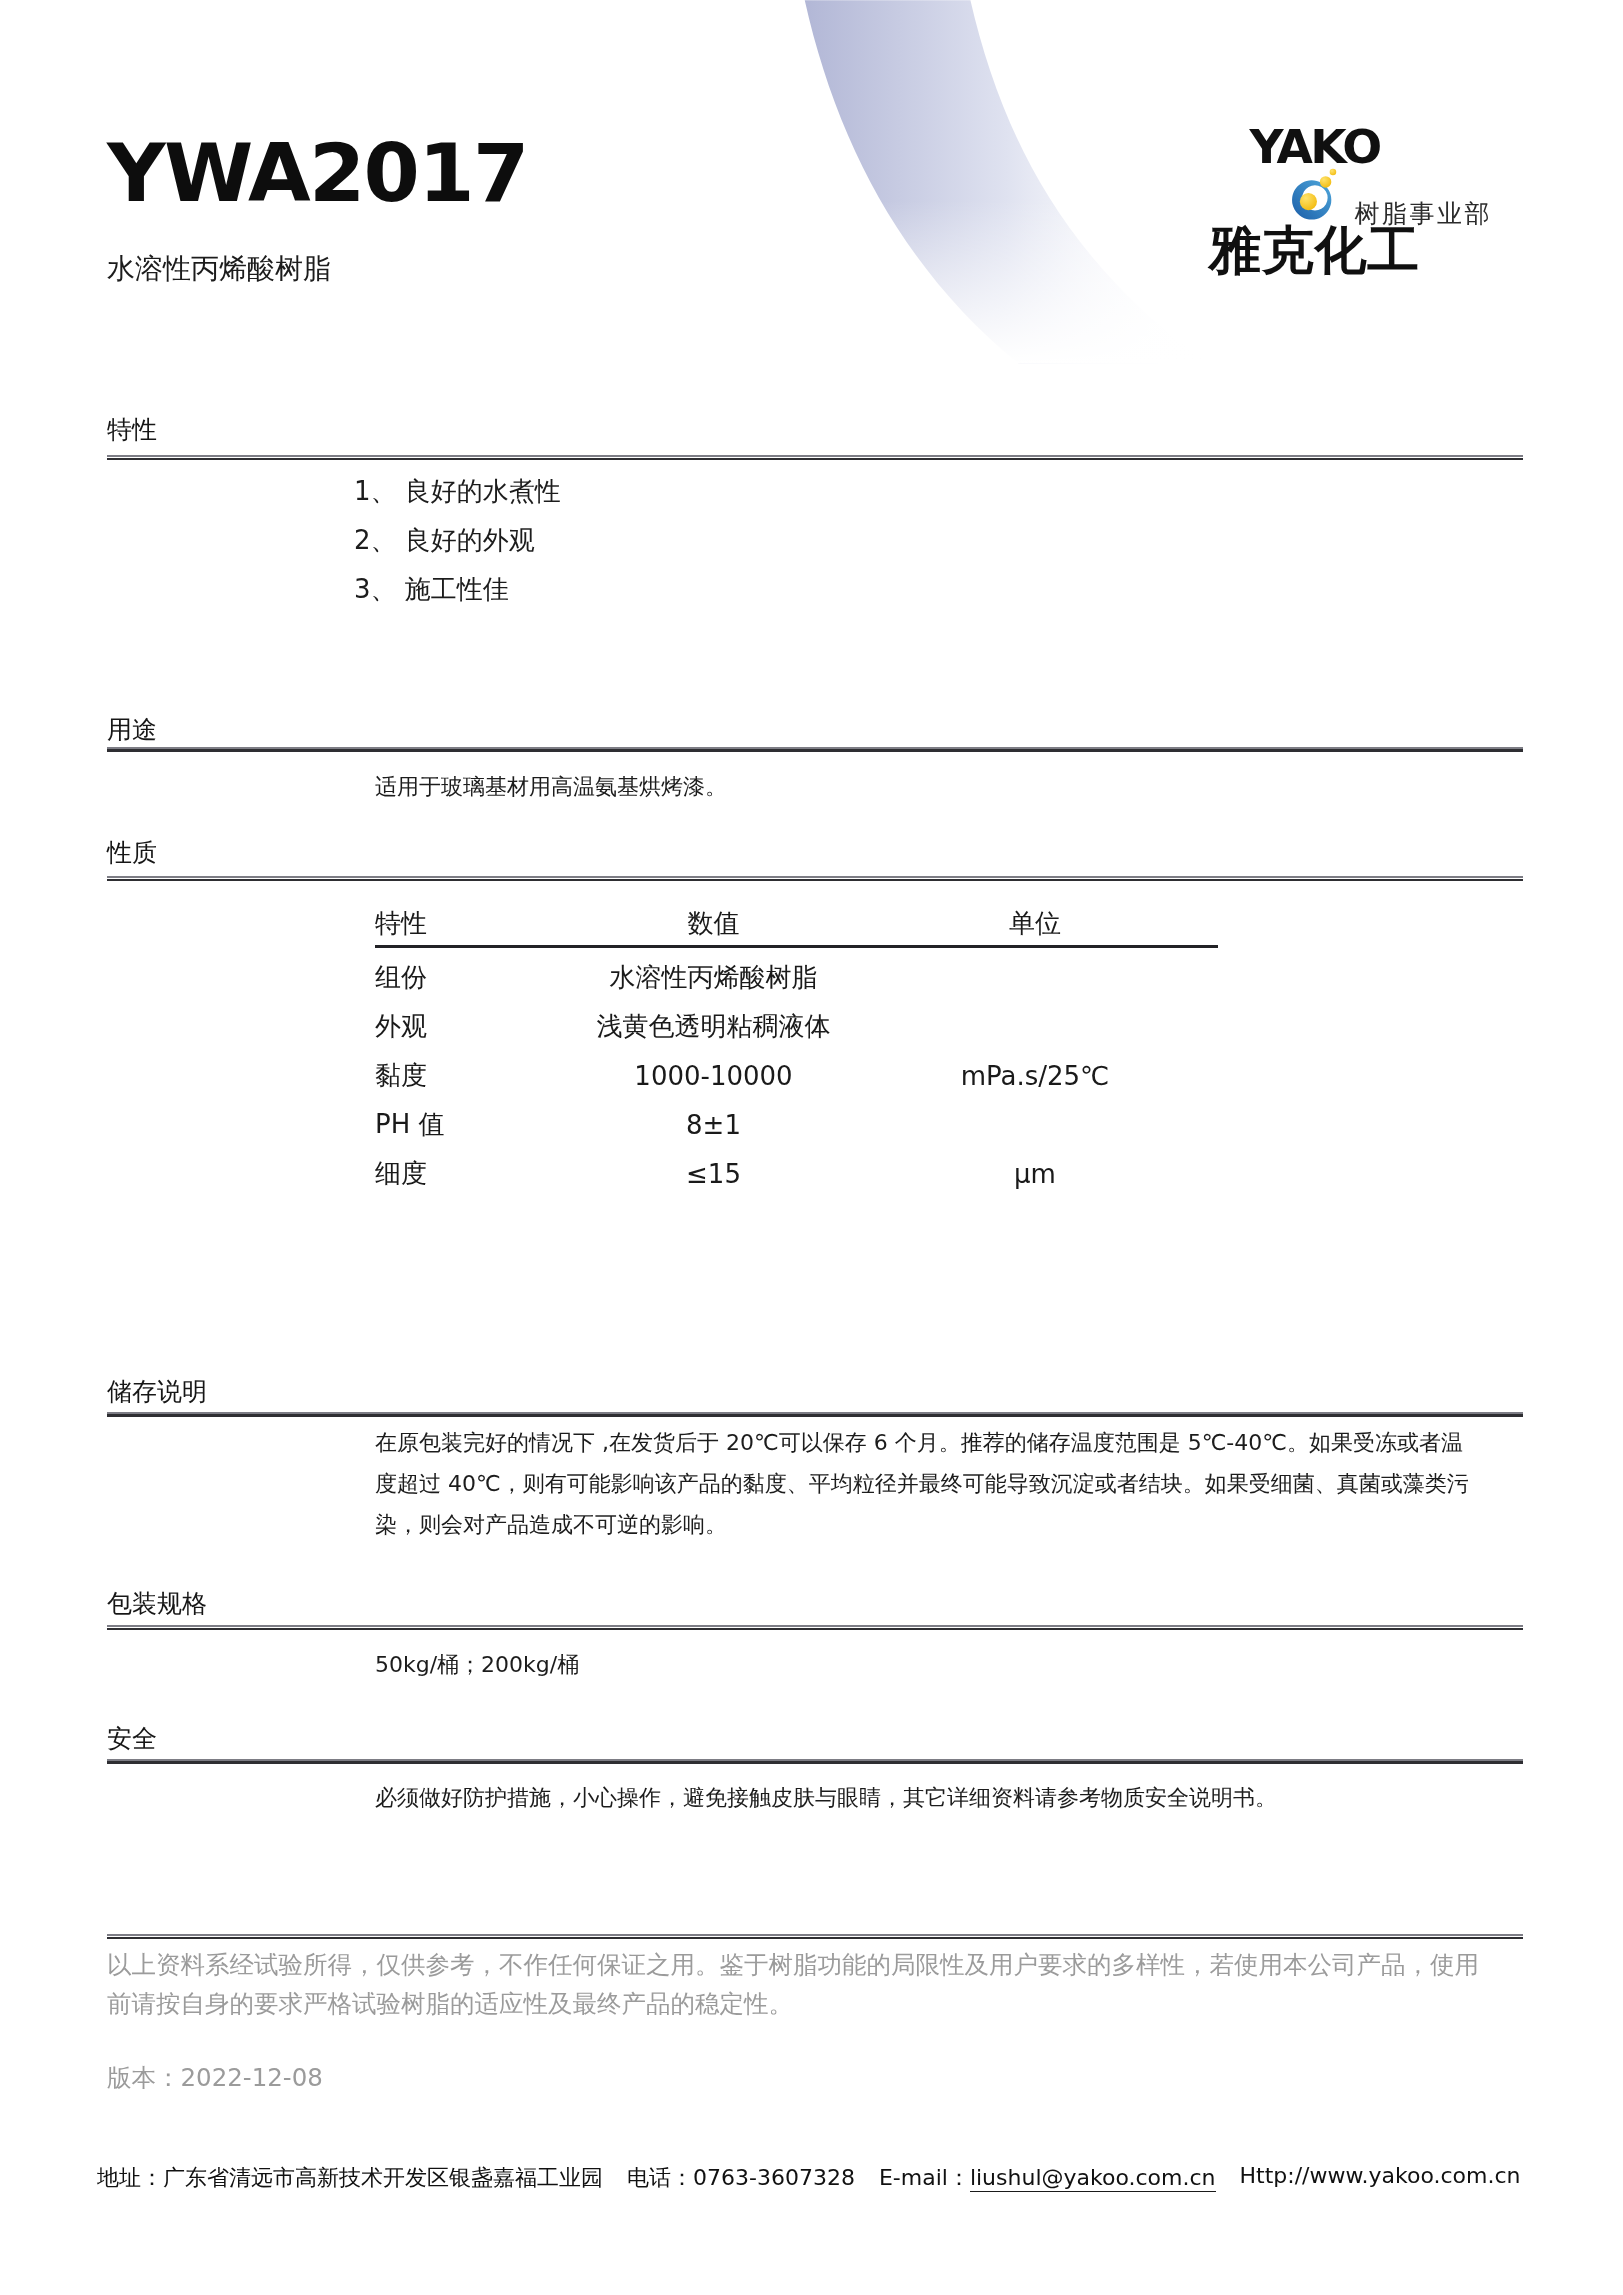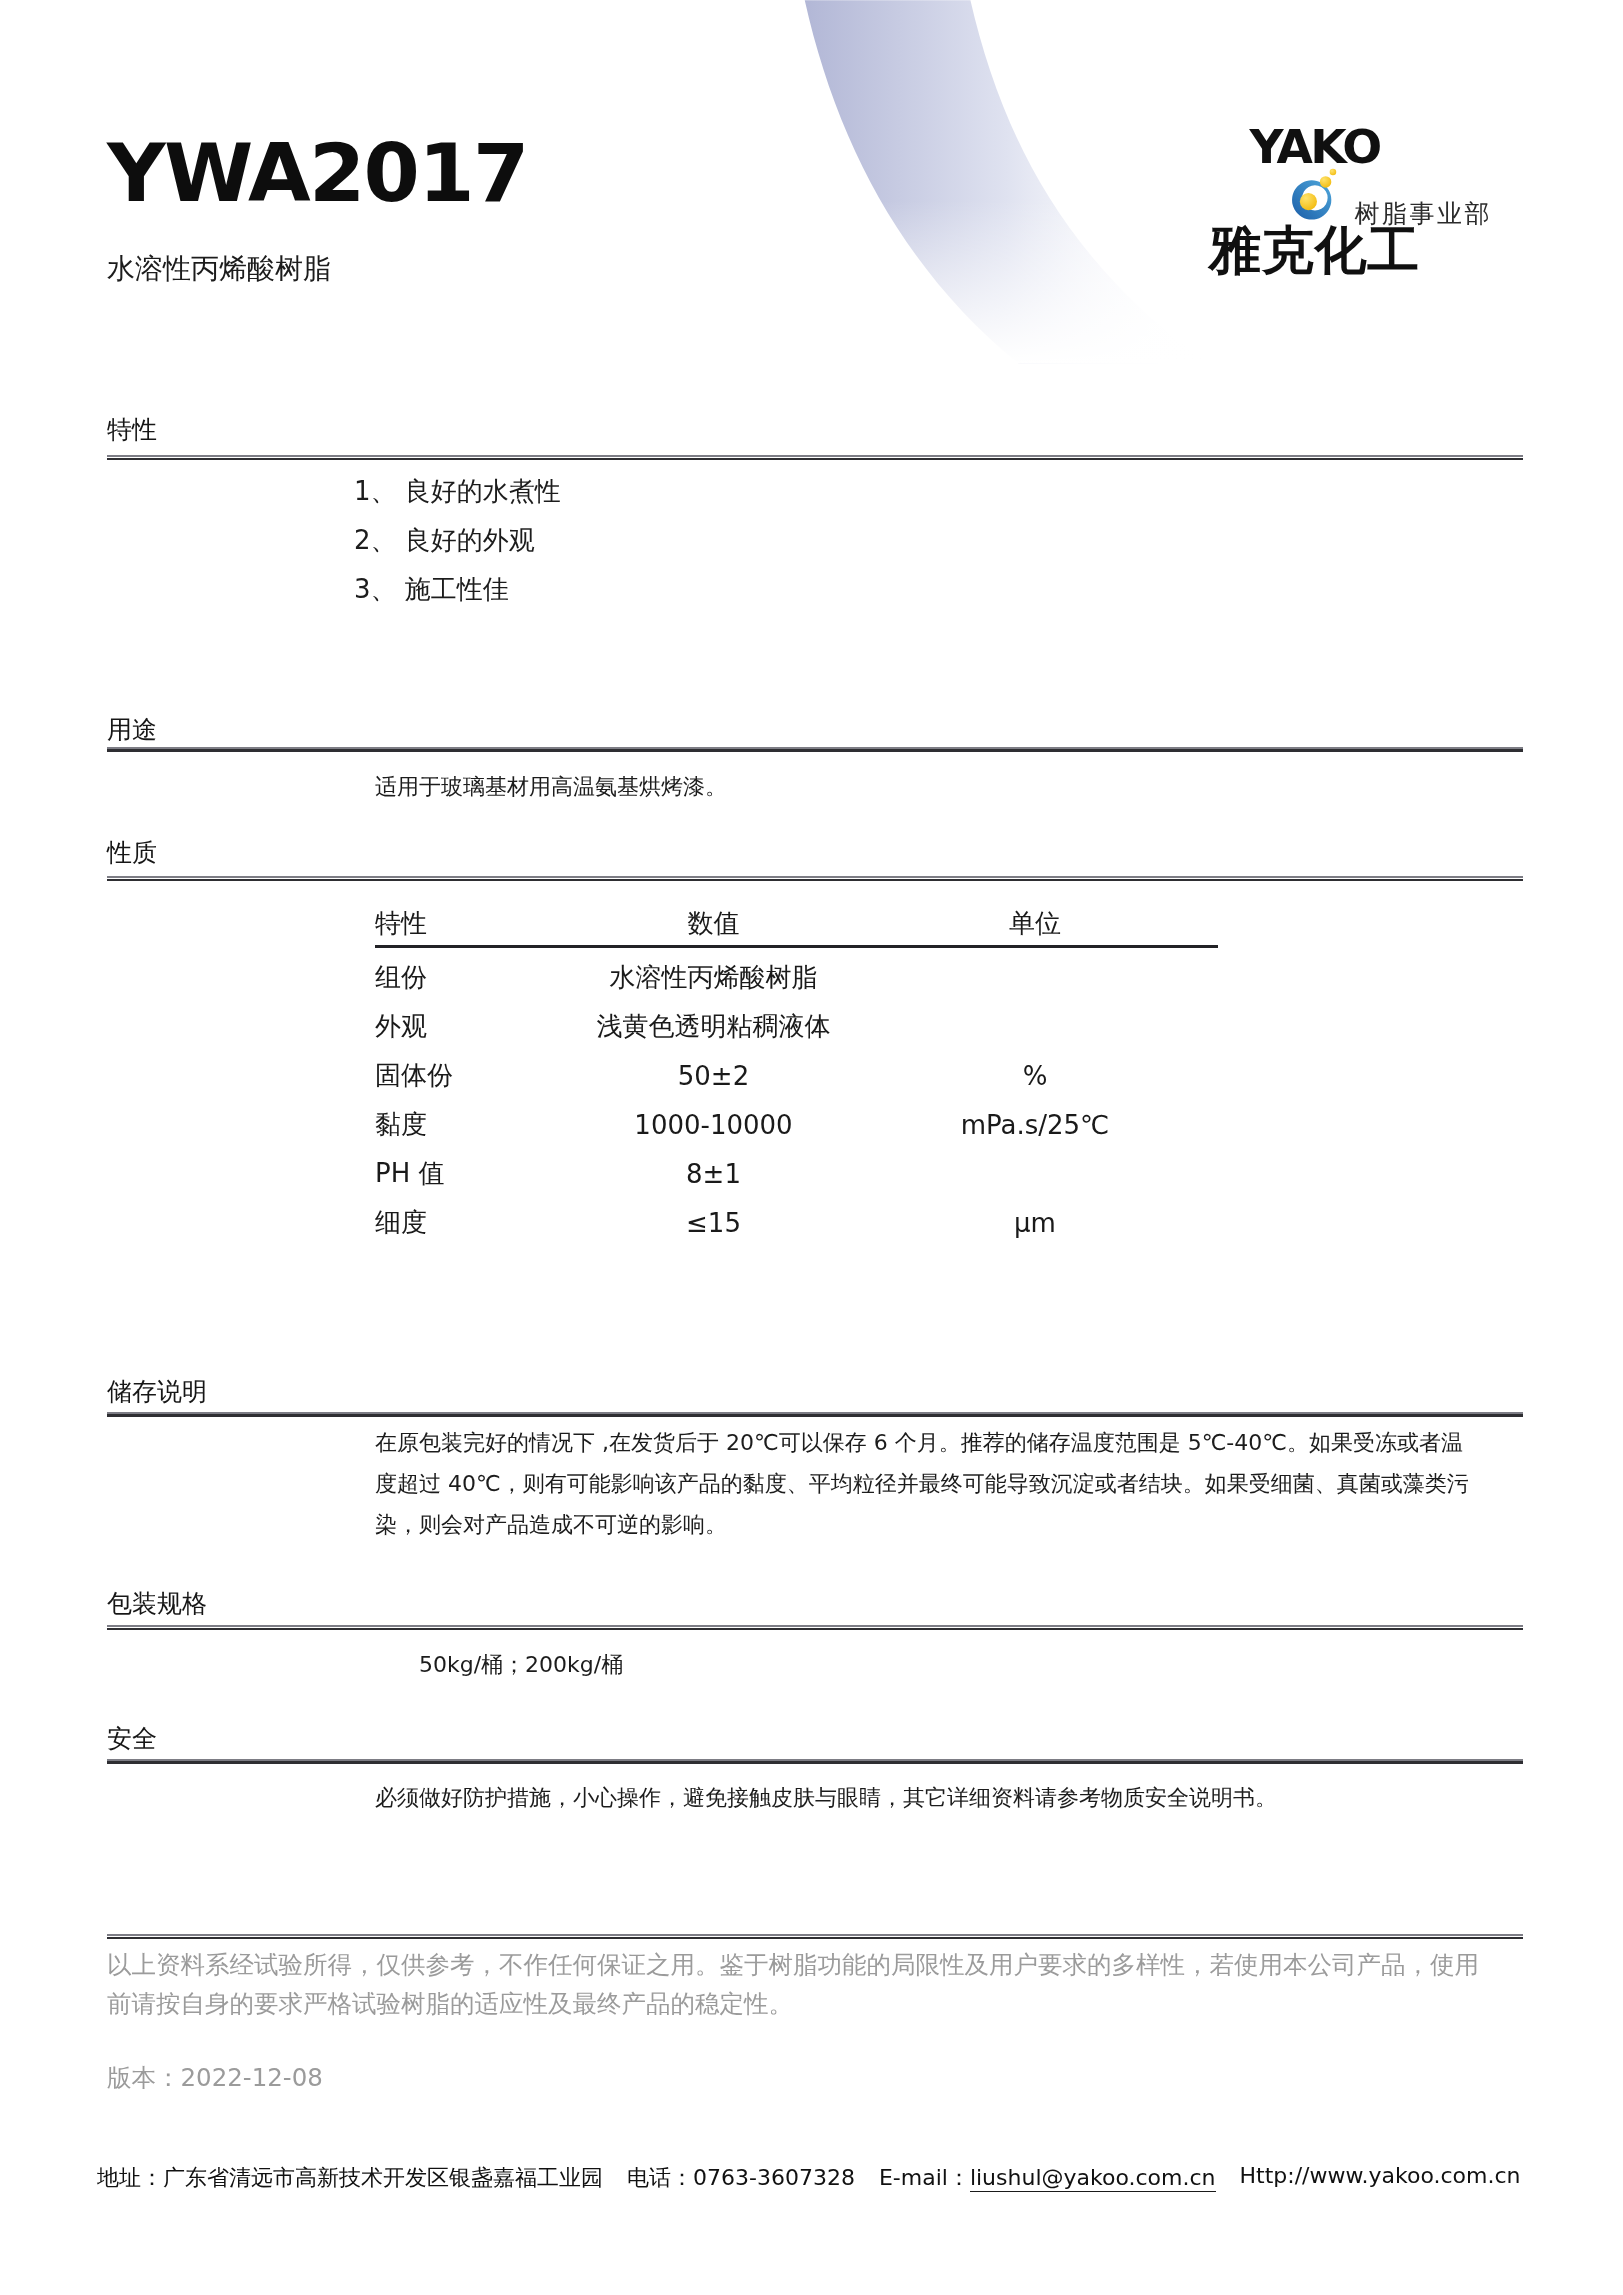--- a/index.html
+++ b/index.html
@@ -121,25 +121,20 @@
     <span class="t-c1">组份</span>
     <span class="t-c2">水溶性丙烯酸树脂</span>
     <span class="t-c3"></span>
   </div>
   <div class="t-row">
     <span class="t-c1">外观</span>
     <span class="t-c2">浅黄色透明粘稠液体</span>
     <span class="t-c3"></span>
   </div>
   <div class="t-row">
-    <span class="t-c1">固体份</span>
-    <span class="t-c2">50±2</span>
-    <span class="t-c3">%</span>
-  </div>
-  <div class="t-row">
     <span class="t-c1">黏度</span>
     <span class="t-c2">1000-10000</span>
     <span class="t-c3">mPa.s/25℃</span>
   </div>
   <div class="t-row">
     <span class="t-c1">PH 值</span>
     <span class="t-c2">8±1</span>
     <span class="t-c3"></span>
   </div>
   <div class="t-row">
@@ -148,21 +143,21 @@
     <span class="t-c3">μm</span>
   </div>
 </div>
 
 <div class="abs sec-h" style="top:1376px">储存说明</div>
 <div class="abs rule" style="top:1412px"></div>
 <div class="abs body-text" style="left:375px; top:1422px; width:1103px;">在原包装完好的情况下 ,在发货后于 20℃可以保存 6 个月。推荐的储存温度范围是 5℃-40℃。如果受冻或者温度超过 40℃，则有可能影响该产品的黏度、平均粒径并最终可能导致沉淀或者结块。如果受细菌、真菌或藻类污染，则会对产品造成不可逆的影响。</div>
 
 <div class="abs sec-h" style="top:1588px">包装规格</div>
 <div class="abs rule" style="top:1625px"></div>
-<div class="abs body-text" style="left:375px; top:1644px;margin-left:44px;">50kg/桶；200kg/桶</div>
+<div class="abs body-text" style="left:375px; top:1644px;">50kg/桶；200kg/桶</div>
 
 <div class="abs sec-h" style="top:1723px">安全</div>
 <div class="abs rule" style="top:1759px"></div>
 <div class="abs body-text" style="left:375px; top:1777px; width:1150px;">必须做好防护措施，小心操作，避免接触皮肤与眼睛，其它详细资料请参考物质安全说明书。</div>
 
 <div class="abs rule" style="top:1934px"></div>
 <div class="abs legal-text">以上资料系经试验所得，仅供参考，不作任何保证之用。鉴于树脂功能的局限性及用户要求的多样性，若使用本公司产品，使用前请按自身的要求严格试验树脂的适应性及最终产品的稳定性。</div>
 <div class="abs version">版本：2022-12-08</div>
 
 <div class="abs footer">

